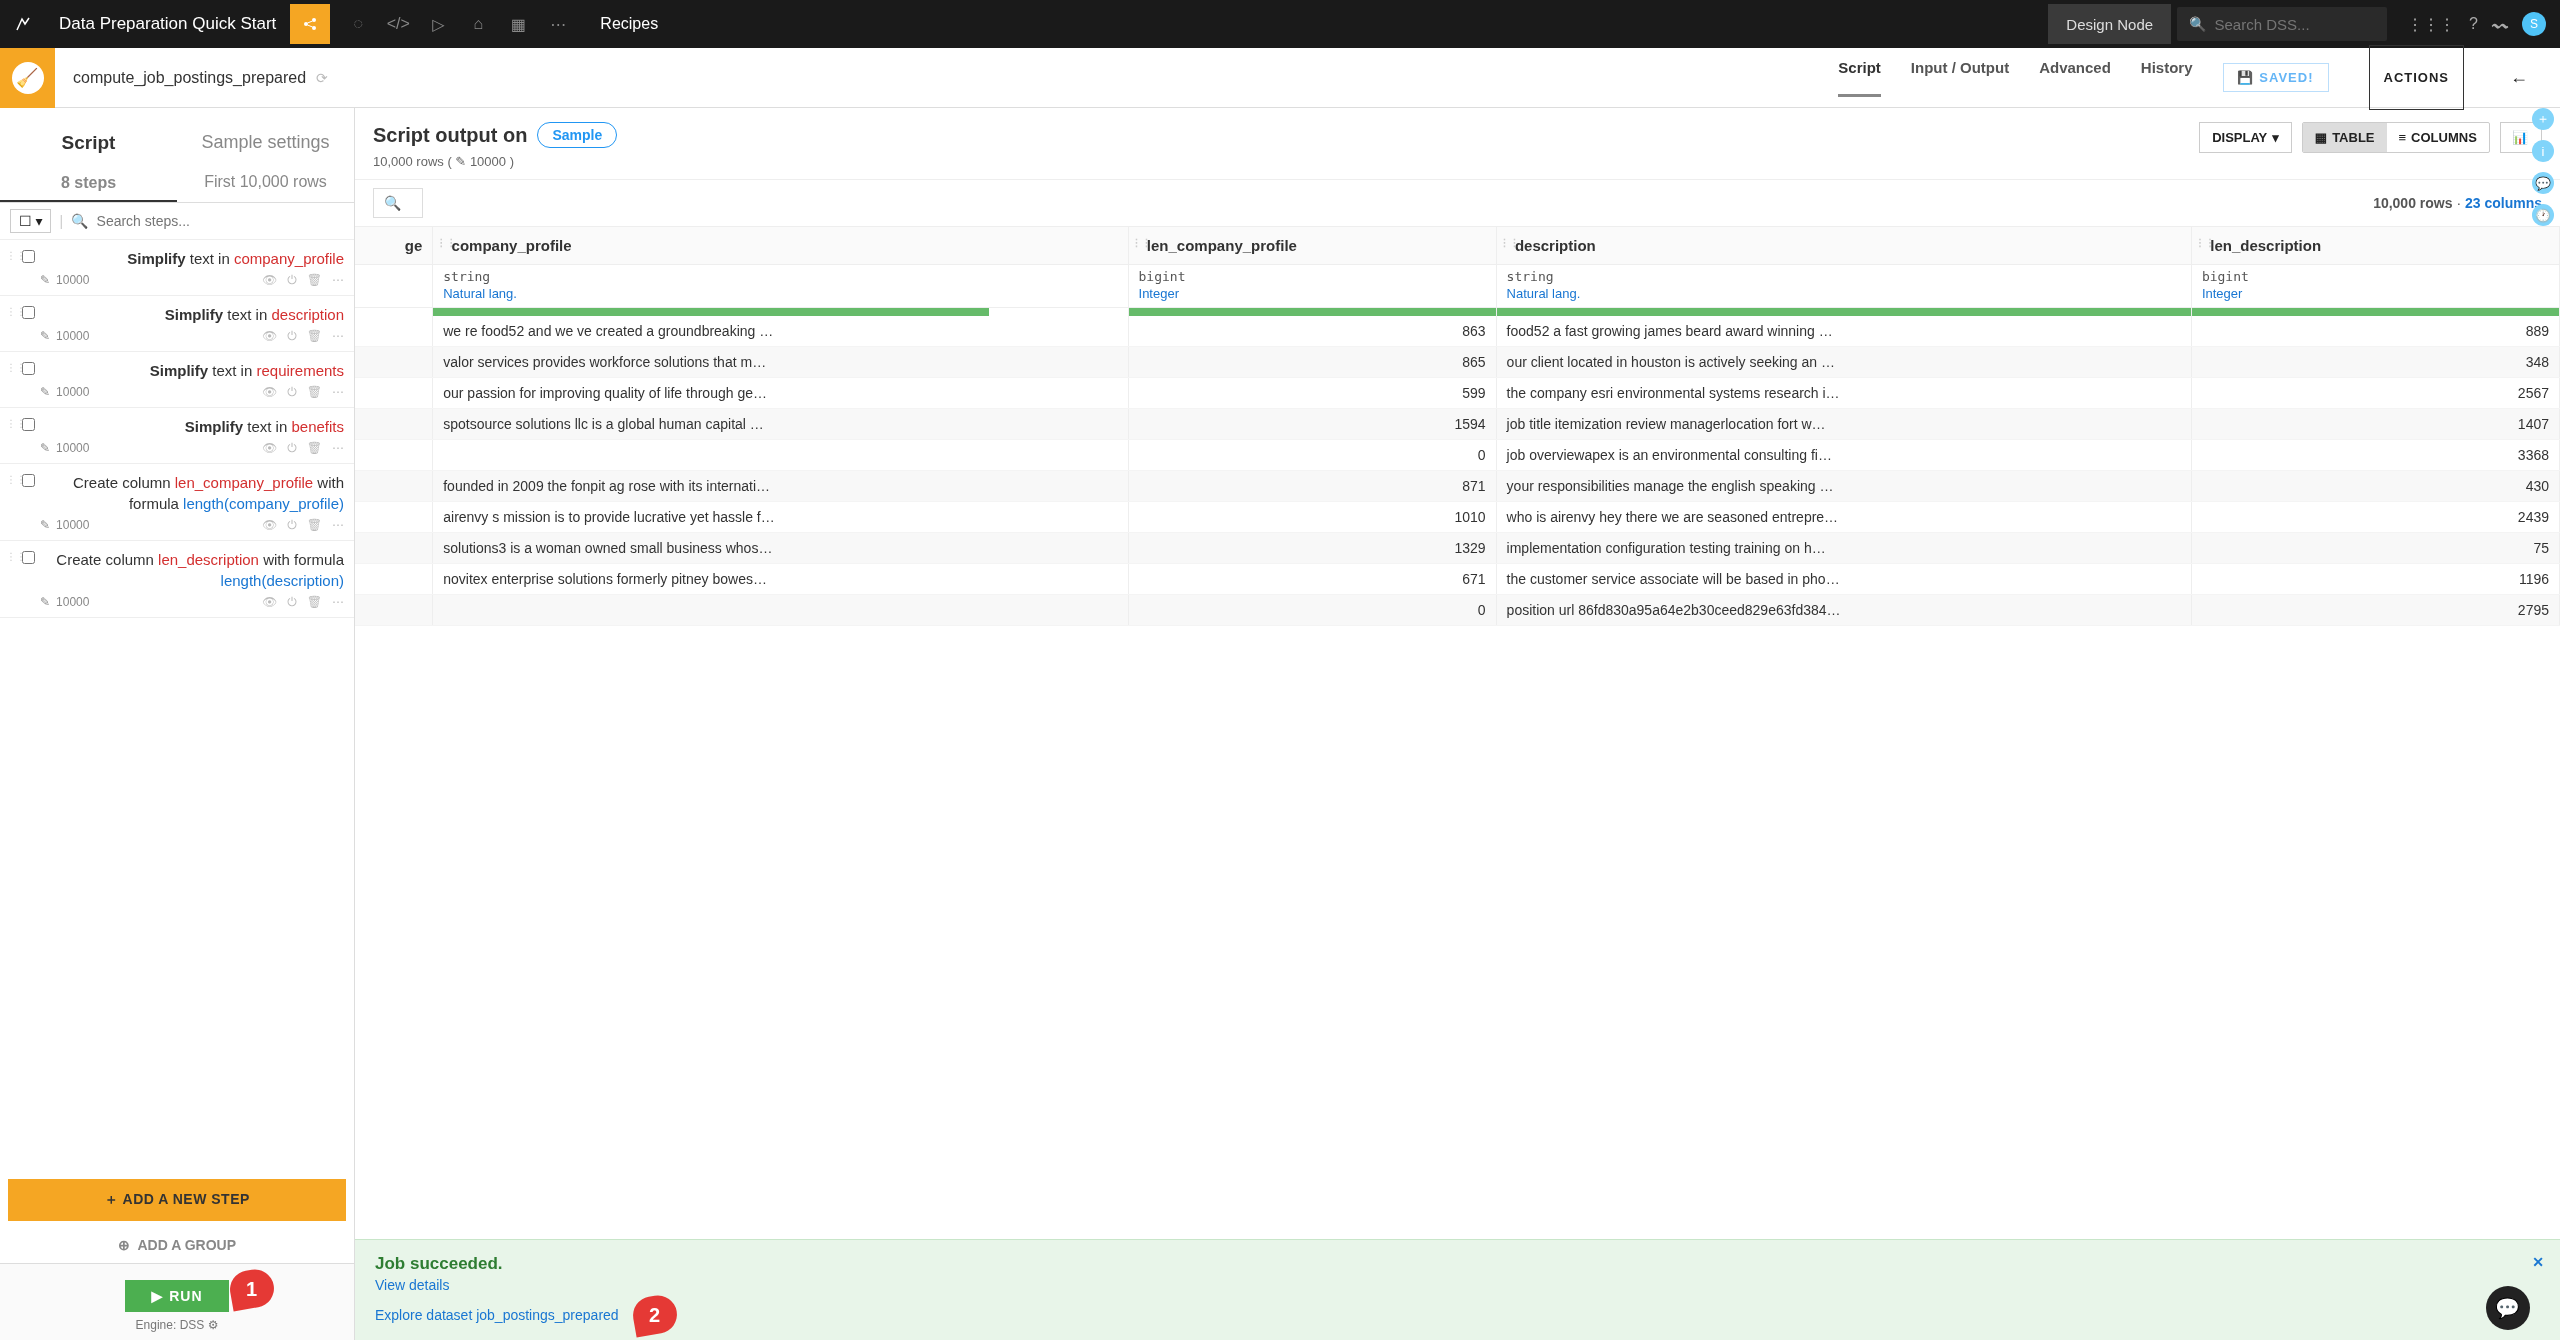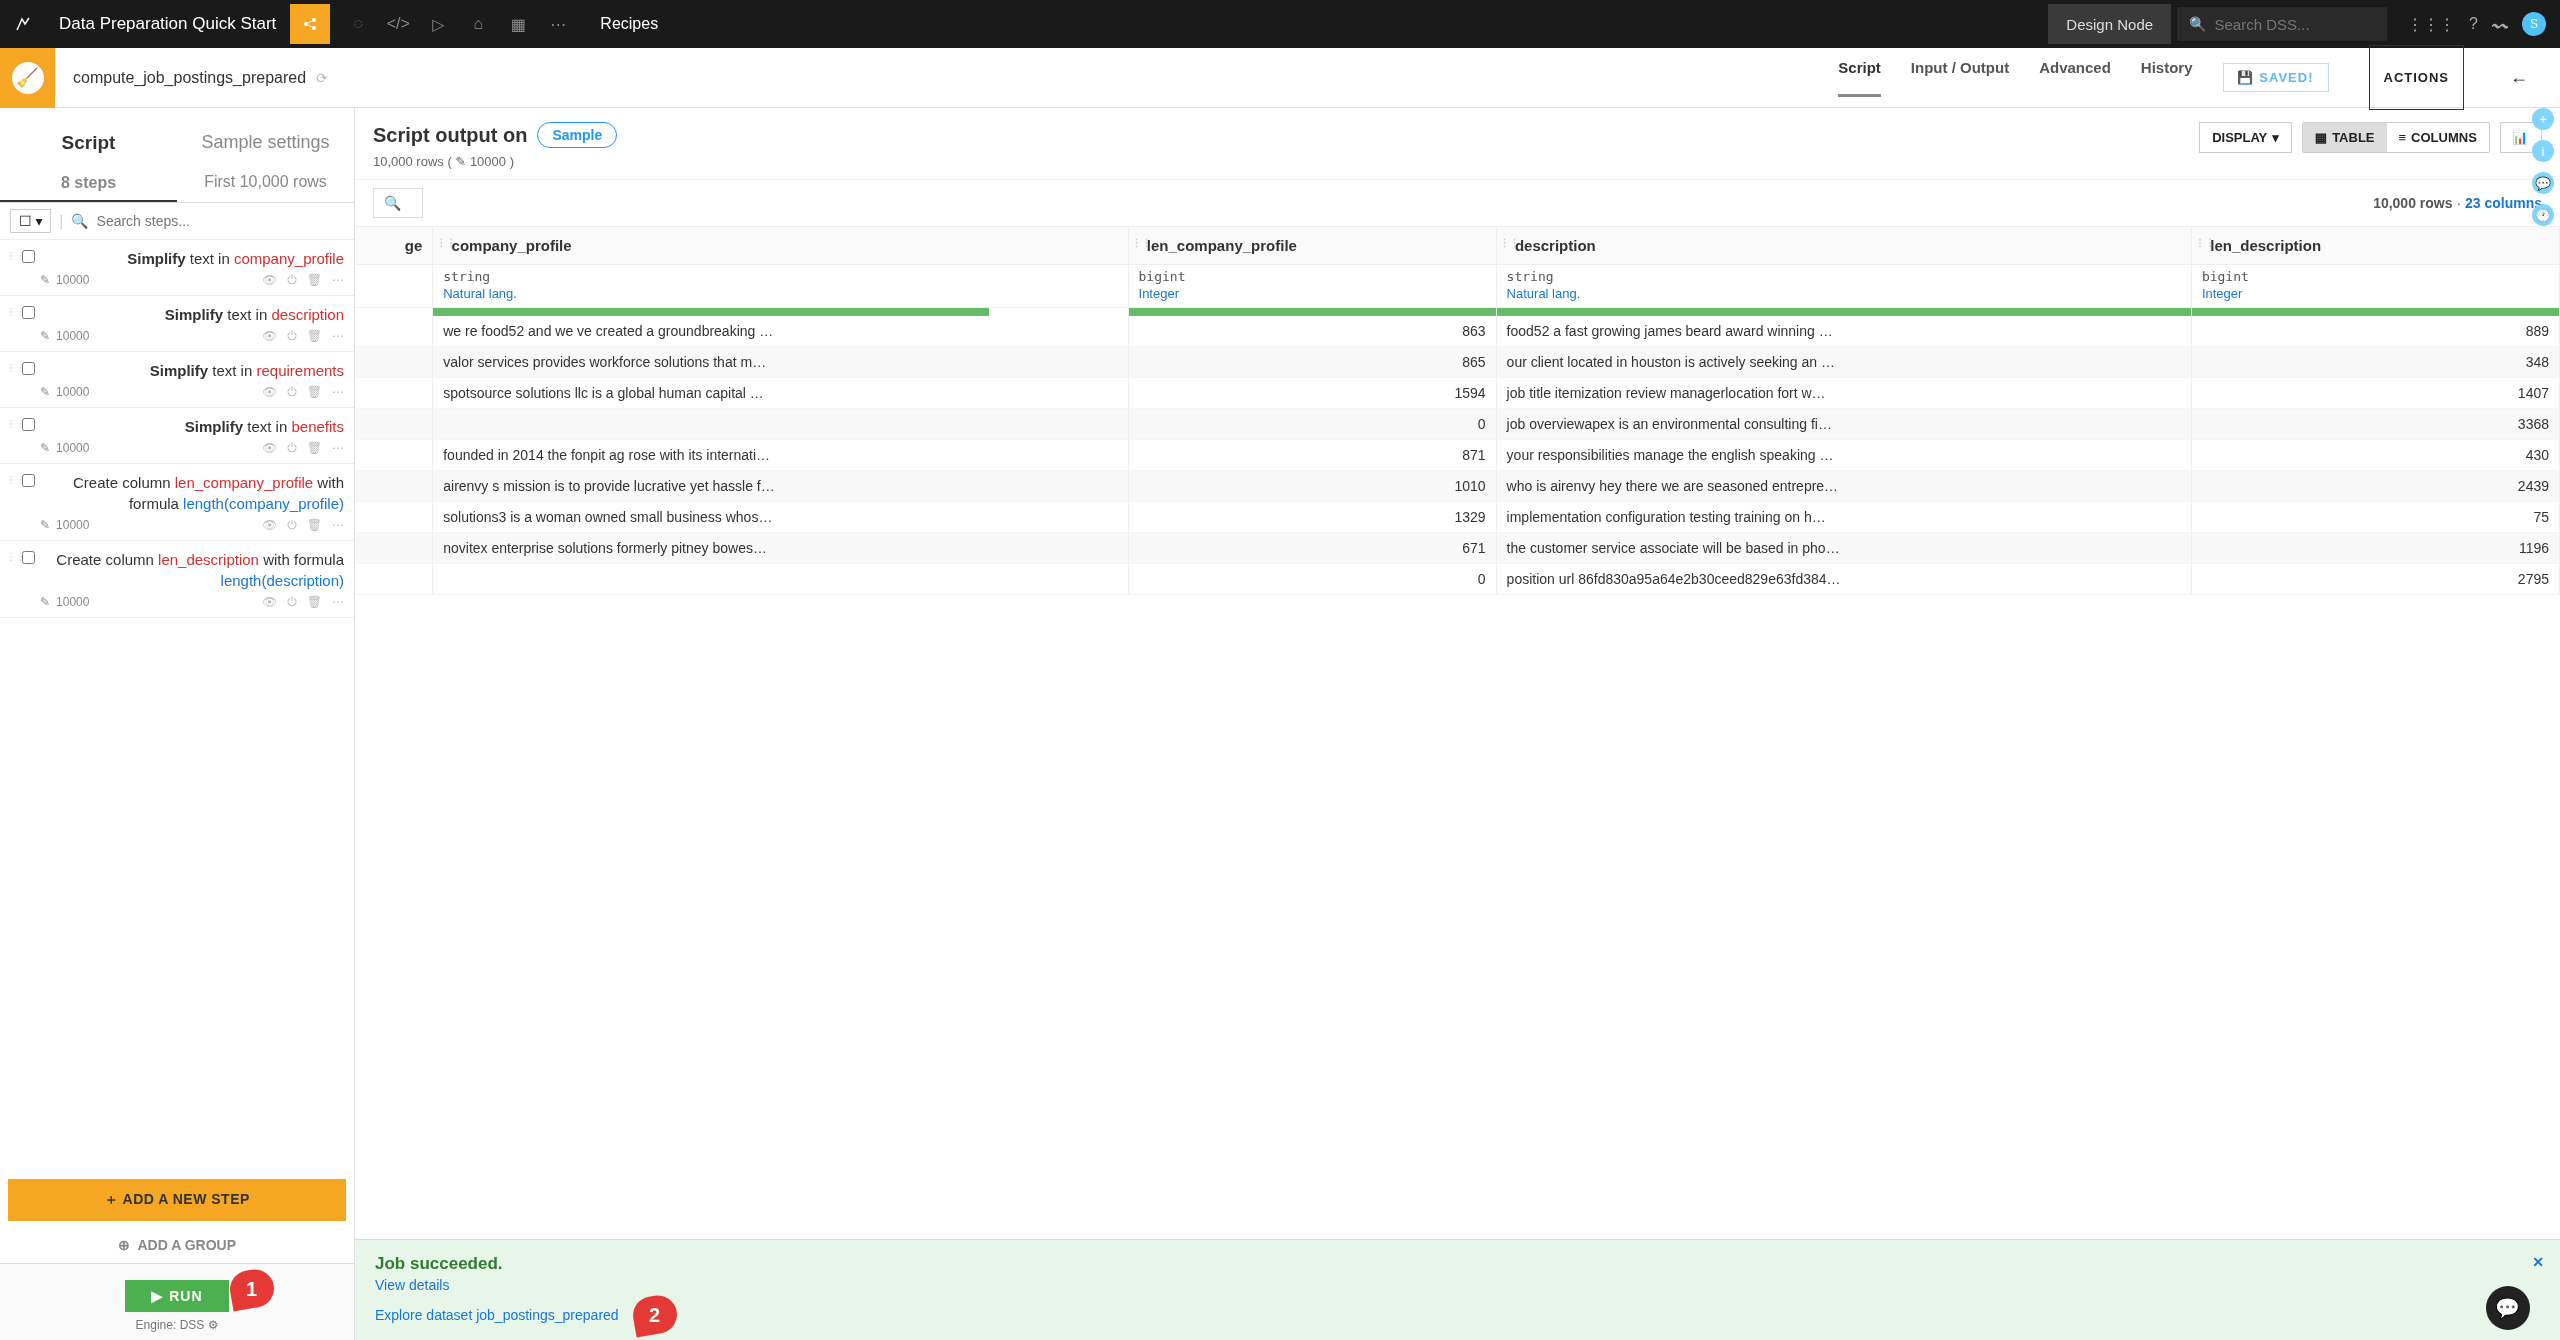--- a/index.html
+++ b/index.html
@@ -367,35 +367,42 @@
             </tr>
             <tr class="data">
               <td class="cell col-narrow"></td>
               <td class="cell ">valor services provides workforce solutions that m…</td>
               <td class="cell num">865</td>
               <td class="cell ">our client located in houston is actively seeking an …</td>
               <td class="cell num">348</td>
             </tr>
             <tr class="data">
               <td class="cell col-narrow"></td>
+              <td class="cell ">our passion for improving quality of life through ge…</td>
+              <td class="cell num">599</td>
+              <td class="cell ">the company esri environmental systems research i…</td>
+              <td class="cell num">2567</td>
+            </tr>
+            <tr class="data">
+              <td class="cell col-narrow"></td>
               <td class="cell ">spotsource solutions llc is a global human capital …</td>
               <td class="cell num">1594</td>
               <td class="cell ">job title itemization review managerlocation fort w…</td>
               <td class="cell num">1407</td>
             </tr>
             <tr class="data">
               <td class="cell col-narrow"></td>
               <td class="cell "></td>
               <td class="cell num">0</td>
               <td class="cell ">job overviewapex is an environmental consulting fi…</td>
               <td class="cell num">3368</td>
             </tr>
             <tr class="data">
               <td class="cell col-narrow"></td>
-              <td class="cell ">founded in 2014 the fonpit ag rose with its internati…</td>
+              <td class="cell ">founded in 2009 the fonpit ag rose with its internati…</td>
               <td class="cell num">871</td>
               <td class="cell ">your responsibilities manage the english speaking …</td>
               <td class="cell num">430</td>
             </tr>
             <tr class="data">
               <td class="cell col-narrow"></td>
               <td class="cell ">airenvy s mission is to provide lucrative yet hassle f…</td>
               <td class="cell num">1010</td>
               <td class="cell ">who is airenvy hey there we are seasoned entrepre…</td>
               <td class="cell num">2439</td>

